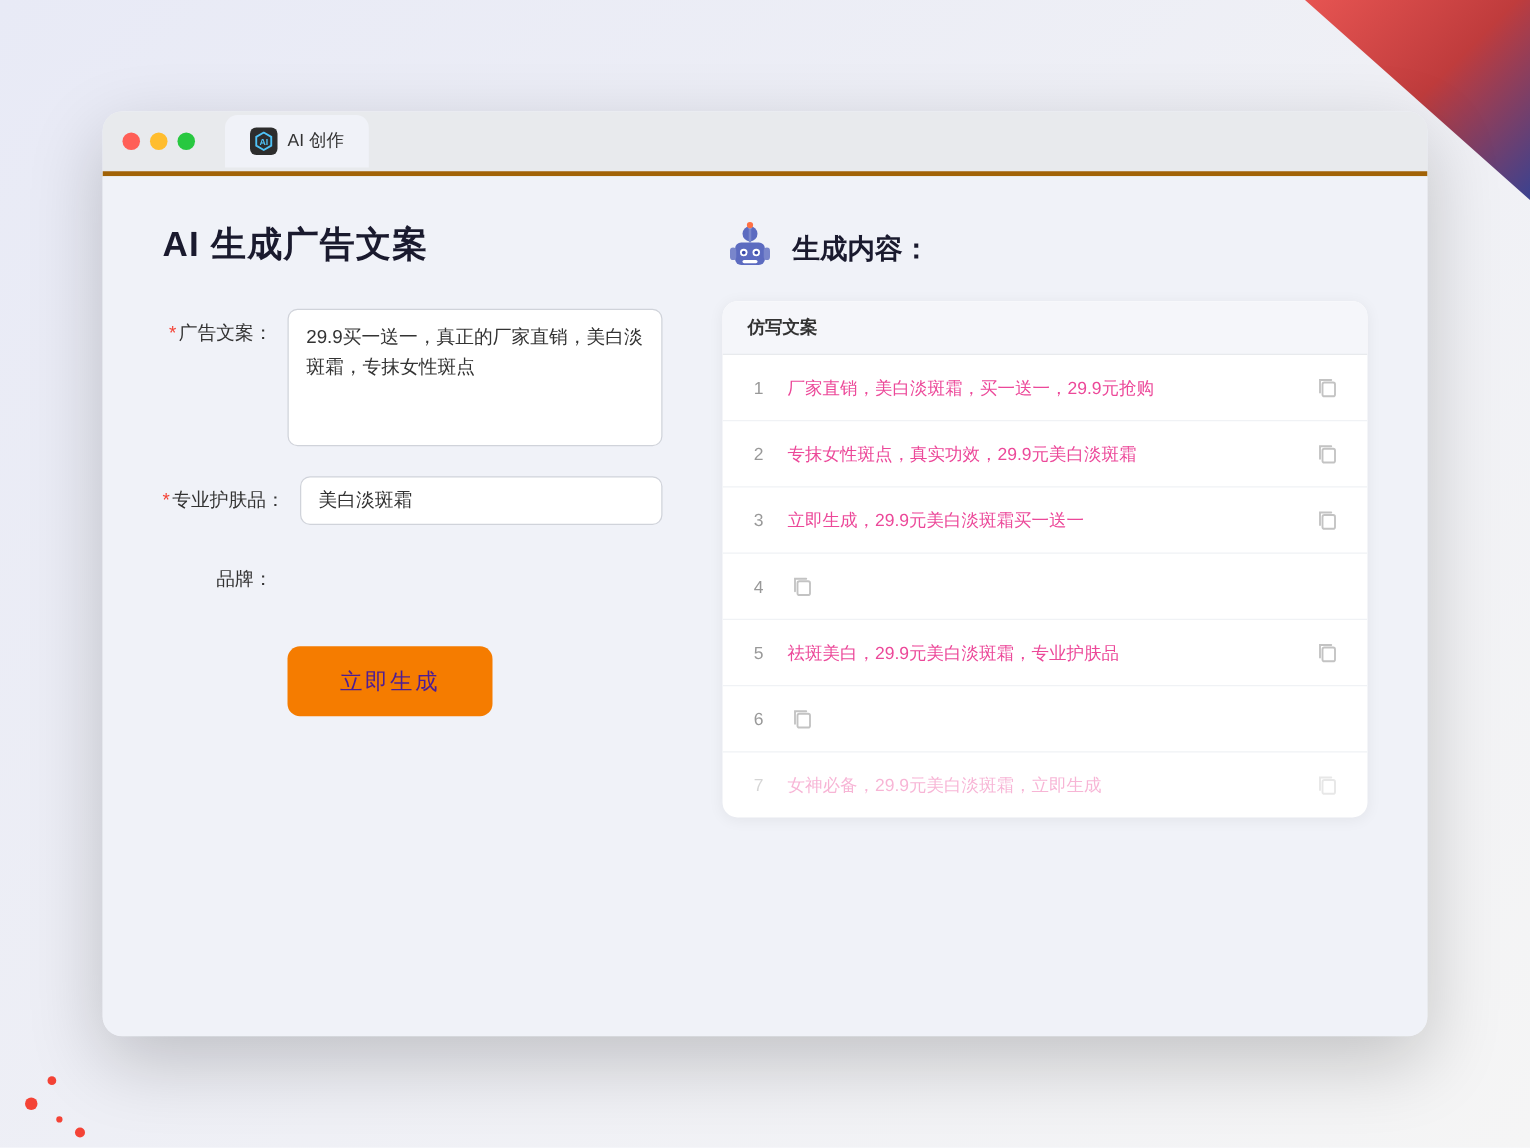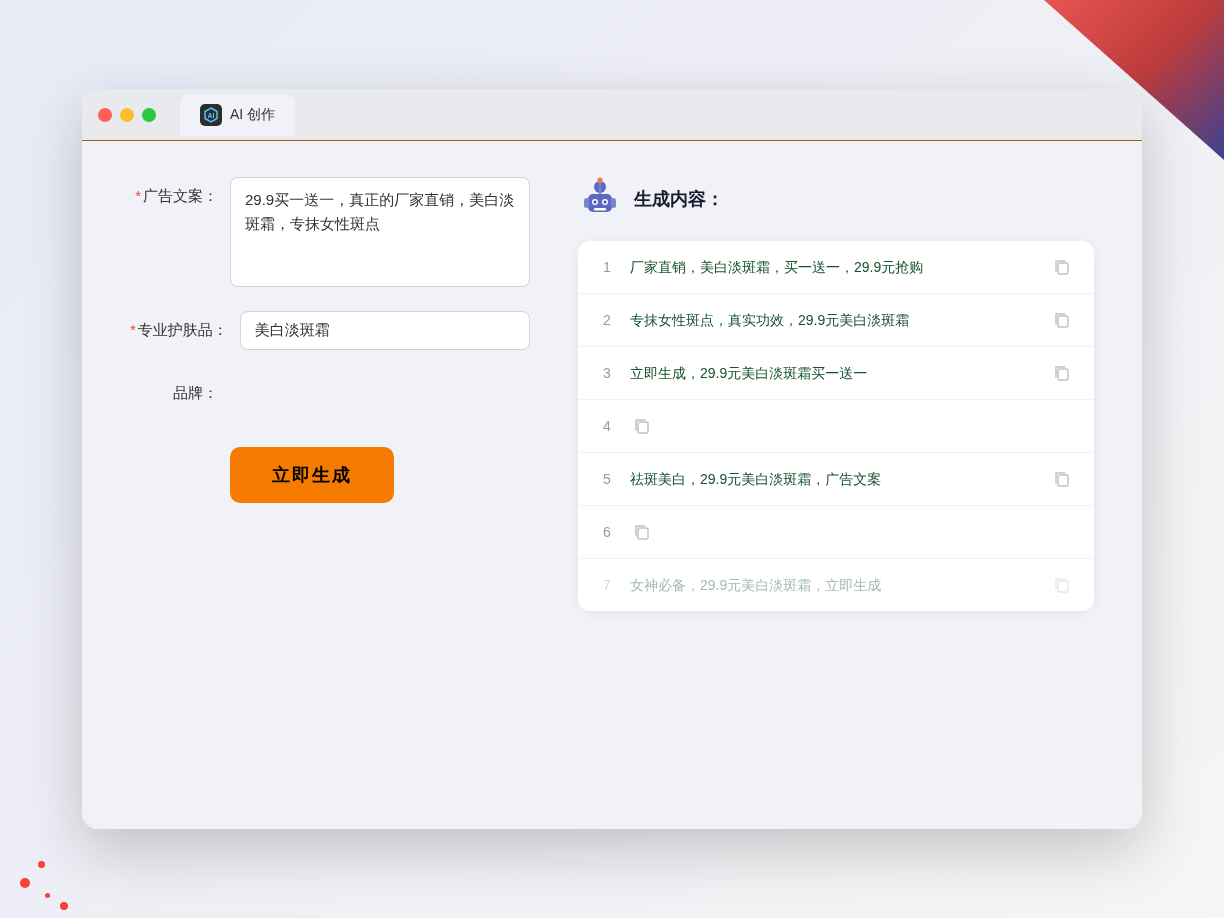--- a/index.html
+++ b/index.html
@@ -47,21 +47,21 @@
       z-index: 1;
     }
 
     
     .browser-titlebar {
       background: #e8eaed;
       height: 52px;
       display: flex;
       align-items: center;
       padding: 0 16px;
-      border-bottom: 1px solid #a16207;
+      border-bottom: 4px solid #a16207;
       flex-shrink: 0;
     }
     .traffic-lights {
       display: flex;
       gap: 8px;
       align-items: center;
     }
     .traffic-light {
       width: 14px;
       height: 14px;
@@ -155,26 +155,26 @@
     }
     textarea.form-input {
       height: 110px;
       line-height: 1.6;
     }
 
     .generate-btn {
       margin-top: 20px;
       margin-left: 100px;
       background: #f57c00;
-      color: #000000;
+      color: #4c1d95;
       border: none;
       border-radius: 10px;
       padding: 16px 42px;
       font-size: 18px;
-      font-weight: 700;
+      font-weight: 400;
       cursor: pointer;
       letter-spacing: 2px;
       font-family: inherit;
     }
 
     
     .right-panel {
       flex: 1;
       display: flex;
       flex-direction: column;
@@ -184,21 +184,21 @@
       align-items: center;
       gap: 12px;
       margin-bottom: 20px;
     }
     .robot-icon {
       width: 44px;
       height: 44px;
       flex-shrink: 0;
     }
     .result-title {
-      font-size: 18px;
+      font-size: 22px;
       font-weight: 600;
       color: #1a1a2e;
     }
 
     .result-table {
       background: #fff;
       border-radius: 12px;
       overflow: hidden;
       box-shadow: 0 2px 12px rgba(0,0,0,0.06);
     }
@@ -226,21 +226,21 @@
     .result-num {
       font-size: 14px;
       color: #999;
       min-width: 18px;
       text-align: center;
       flex-shrink: 0;
     }
     .result-text {
       flex: 1;
       font-size: 14px;
-      color: #14532d;
+      color: #ec4899;
       line-height: 1.5;
     }
     .copy-icon {
       width: 24px;
       height: 24px;
       flex-shrink: 0;
       opacity: 0.5;
       cursor: pointer;
       display: flex;
       align-items: center;
@@ -276,20 +276,21 @@
           </svg>
         </div>
         <span>AI 创作</span>
       </div>
     </div>
   </div>
 
   <div class="browser-content">
 
     <div class="left-panel">
+      <h1 class="page-title">AI 生成广告文案</h1>
 
       
       <div class="form-group">
         <div class="form-label">
           <span class="form-required">*</span><span>广告文案：</span>
         </div>
         <textarea class="form-input" style="">29.9买一送一，真正的厂家直销，美白淡斑霜，专抹女性斑点</textarea>
       </div>
 
       
@@ -324,20 +325,21 @@
           <rect x="16" y="31" width="12" height="2.5" rx="1.25" fill="white"></rect>
           <line x1="22" y1="4" x2="22" y2="17" stroke="#7986cb" stroke-width="2"></line>
           <circle cx="22" cy="4" r="2" fill="#9fa8da"></circle>
 
           <circle cx="22" cy="3" r="2.5" fill="#ff7043"></circle>
         </svg>
         <span class="result-title">生成内容：</span>
       </div>
 
       <div class="result-table">
+        <div class="result-table-header">仿写文案</div>
         <div id="results-container">
             <div class="result-row">
               <span class="result-num">1</span>
               <span class="result-text">厂家直销，美白淡斑霜，买一送一，29.9元抢购</span>
               <div class="copy-icon">
                 <svg width="18" height="18" viewBox="0 0 18 18" fill="none">
       <rect x="5" y="5" width="10" height="11" rx="1.5" stroke="#888" stroke-width="1.5" fill="none"></rect>
       <path d="M3 13V3h9" stroke="#888" stroke-width="1.5" stroke-linecap="round" fill="none"></path>
     </svg>
               </div>
@@ -366,21 +368,21 @@
               <span class="result-num">4</span>
               <div class="copy-icon">
                 <svg width="18" height="18" viewBox="0 0 18 18" fill="none">
       <rect x="5" y="5" width="10" height="11" rx="1.5" stroke="#888" stroke-width="1.5" fill="none"></rect>
       <path d="M3 13V3h9" stroke="#888" stroke-width="1.5" stroke-linecap="round" fill="none"></path>
     </svg>
               </div>
             </div>
             <div class="result-row">
               <span class="result-num">5</span>
-              <span class="result-text">祛斑美白，29.9元美白淡斑霜，广告文案</span>
+              <span class="result-text">祛斑美白，29.9元美白淡斑霜，专业护肤品</span>
               <div class="copy-icon">
                 <svg width="18" height="18" viewBox="0 0 18 18" fill="none">
       <rect x="5" y="5" width="10" height="11" rx="1.5" stroke="#888" stroke-width="1.5" fill="none"></rect>
       <path d="M3 13V3h9" stroke="#888" stroke-width="1.5" stroke-linecap="round" fill="none"></path>
     </svg>
               </div>
             </div>
             <div class="result-row">
               <span class="result-num">6</span>
               <div class="copy-icon">

